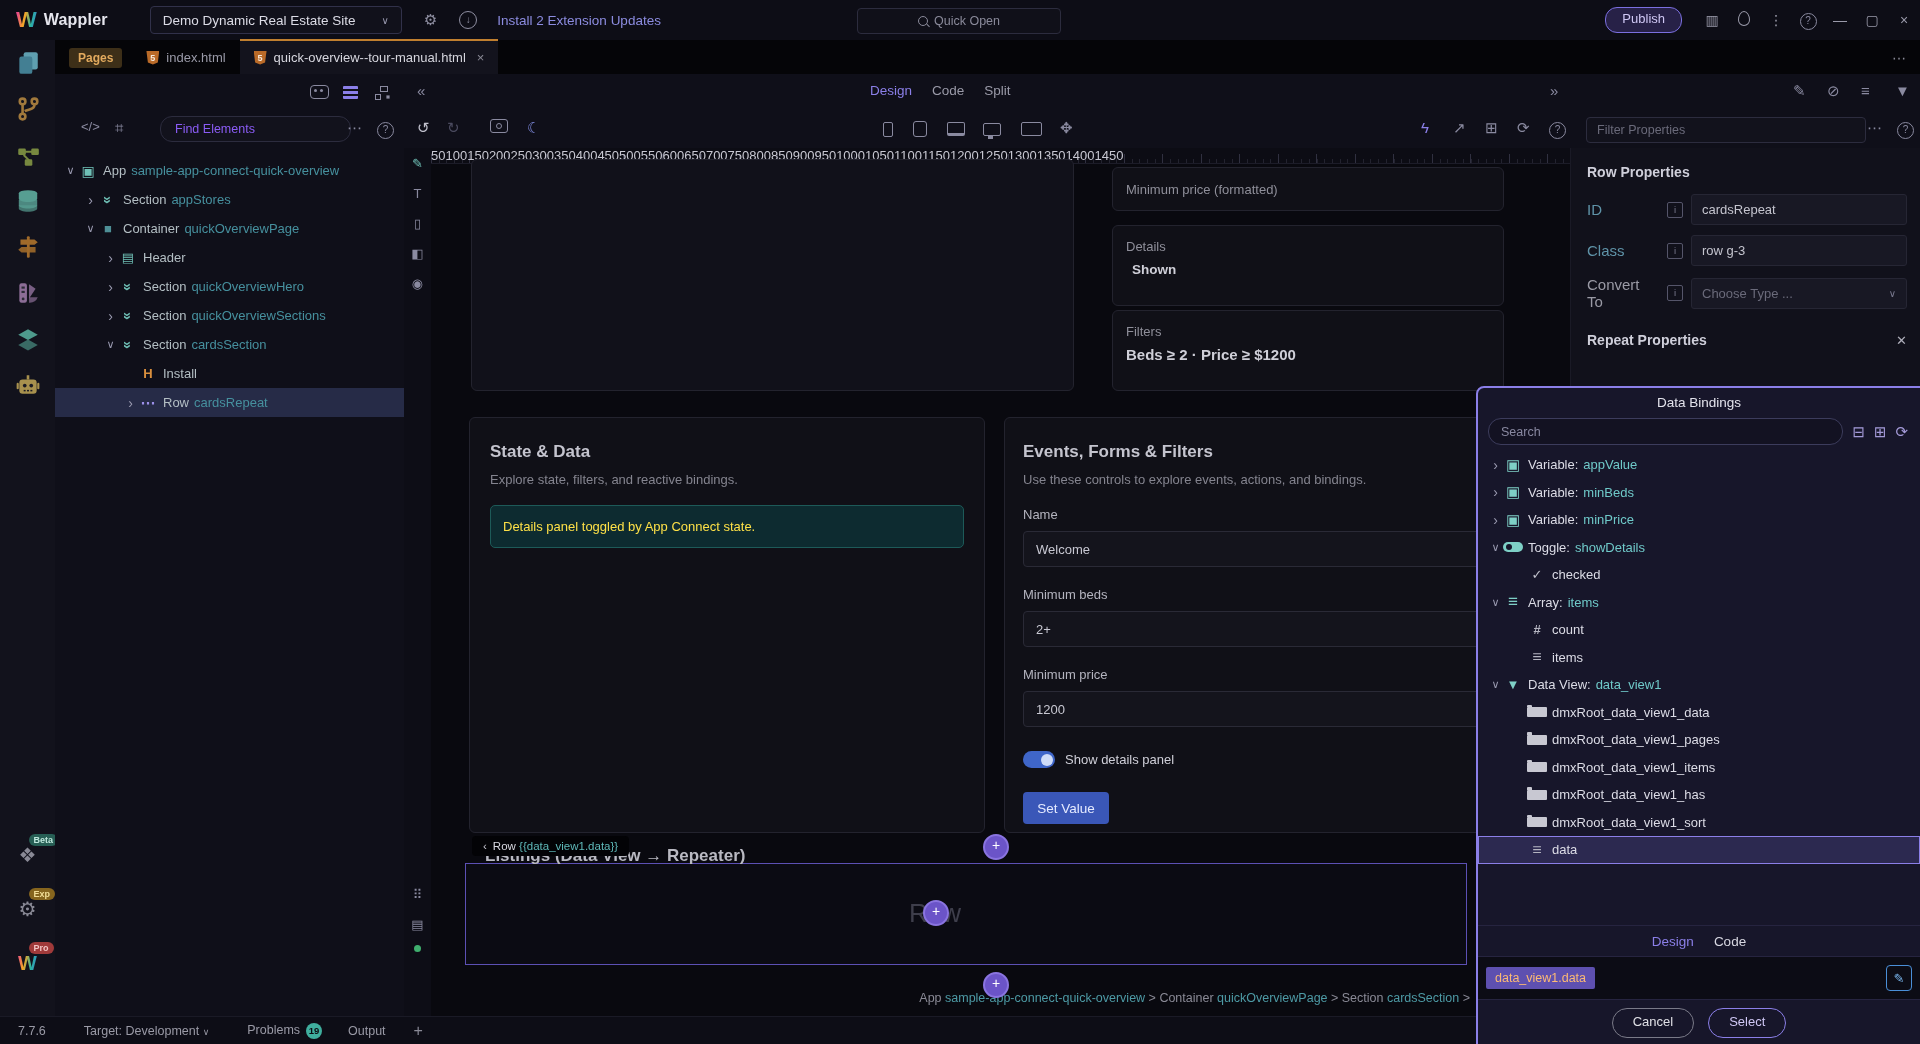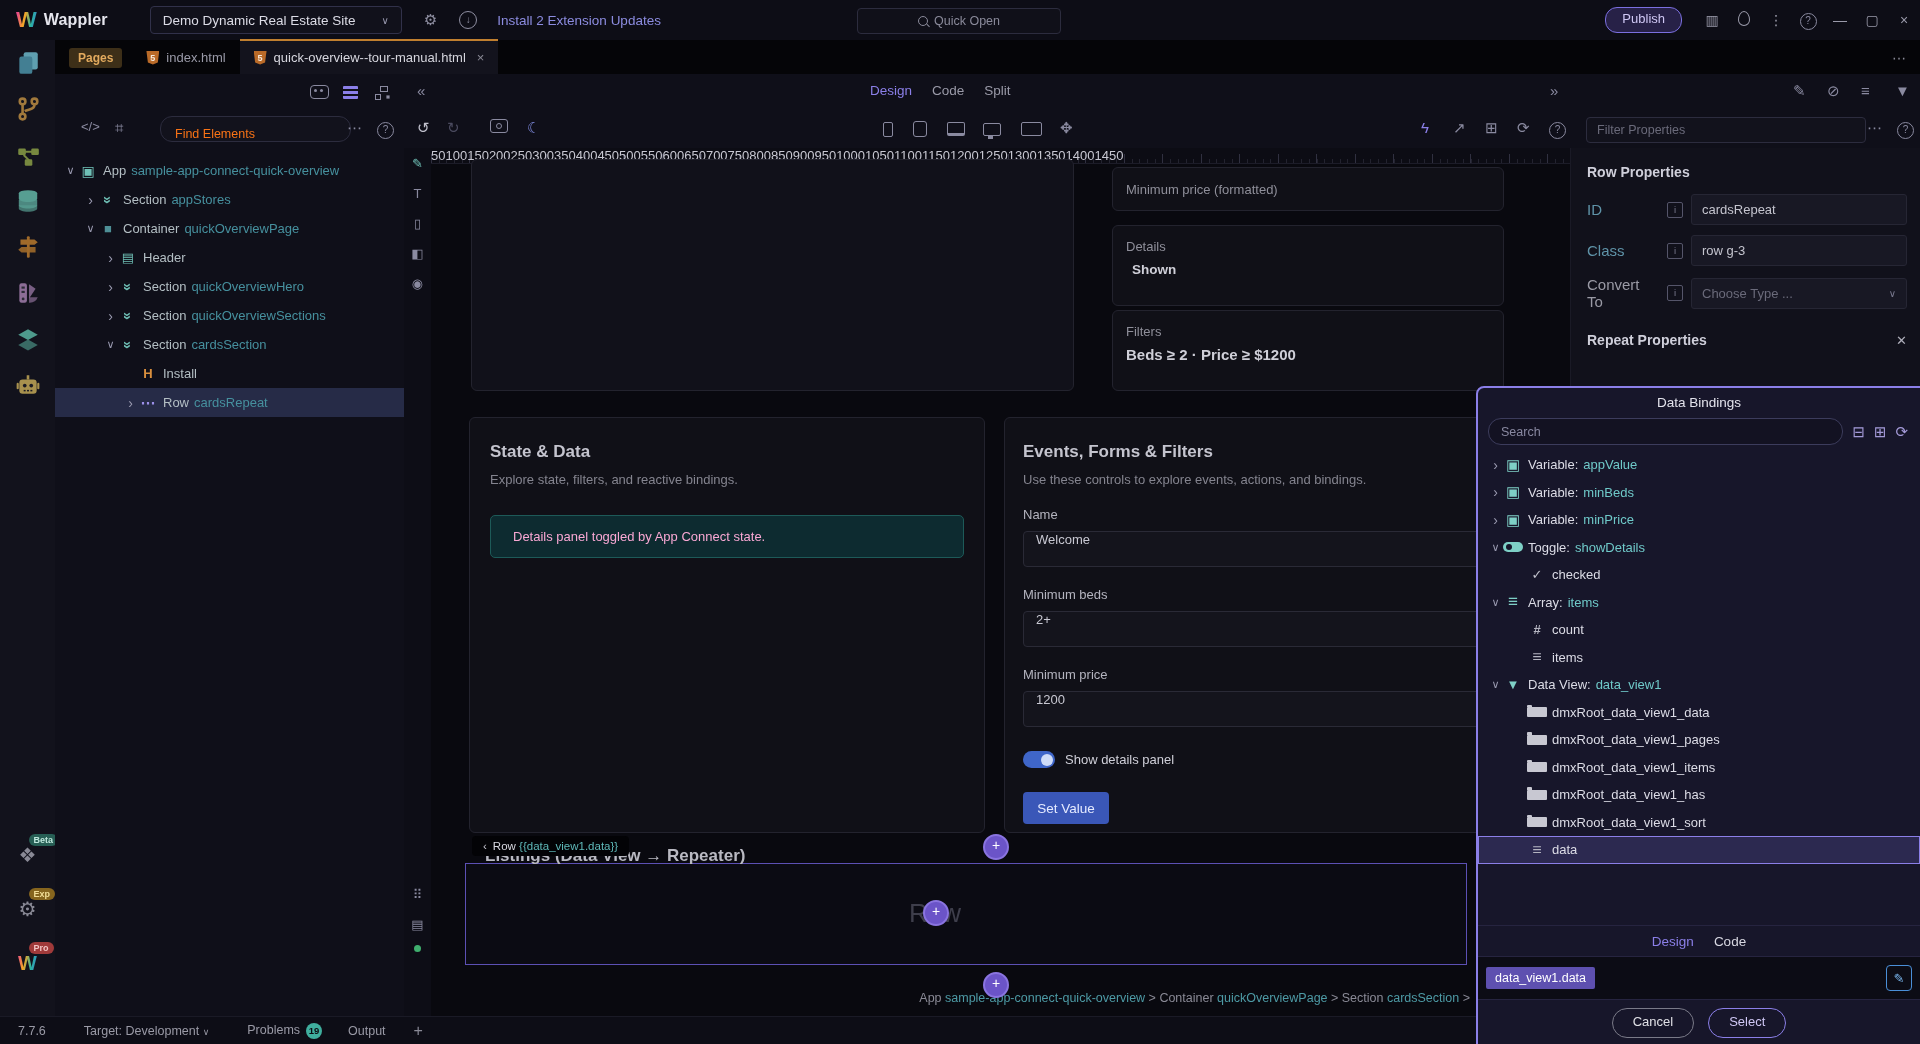--- a/index.html
+++ b/index.html
@@ -63,21 +63,21 @@
   .viewtabs{position:absolute;left:815px;top:9px;display:flex;gap:20px;font-size:13.5px;}
   .vt-design{color:#8b7fe8;}
   .vt-dim{color:#9a9aa8;}
   .ic-robot{display:inline-block;width:17px;height:12px;border:1.6px solid #8a8aa0;border-radius:4px;position:relative;}
   .ic-robot::before{content:"";position:absolute;left:3px;top:3px;width:3px;height:3px;border-radius:50%;background:#8a8aa0;box-shadow:6px 0 0 #8a8aa0;}
   .ic-list3{display:inline-block;width:15px;height:13px;background:linear-gradient(#8b7fe8 0 2.5px,transparent 2.5px 5px,#8b7fe8 5px 7.5px,transparent 7.5px 10px,#8b7fe8 10px 12.5px,transparent 0);border-radius:1px;}
   .ic-tree{display:inline-block;width:16px;height:13px;position:relative;}
   .ic-tree::before{content:"";position:absolute;left:5px;top:0;width:6px;height:4px;border:1.4px solid #8a8aa0;}
   .ic-tree::after{content:"";position:absolute;left:0;top:8px;width:4px;height:4px;border:1.4px solid #8a8aa0;box-shadow:10px 0 0 -1.4px #8a8aa0,10px 0 0 0 #0f0f19,10px 0 #8a8aa0;}
   .find{position:absolute;left:105px;top:6px;width:175px;height:24px;border:1px solid #2c2c3e;border-radius:12px;
-        background:#12121c;color:#f97316;font-size:12.5px;display:flex;align-items:flex-end;padding-left:14px;}
+        background:#12121c;color:#8b5cf6;font-size:12.5px;display:flex;align-items:center;padding-left:14px;}
   .qmark{display:inline-block;width:15px;height:15px;border:1.4px solid #8a8aa0;border-radius:50%;font-size:10px;
          line-height:14px;text-align:center;color:#8a8aa0;}
   .dev{display:inline-block;border:1.5px solid #8a8aa0;border-radius:2px;vertical-align:middle;}
   .dev-phone{width:8px;height:13px;}
   .dev-tablet{width:12px;height:14px;border-radius:3px;}
   .dev-laptop{width:16px;height:10px;border-bottom-width:3px;}
   .dev-desktop{width:16px;height:11px;position:relative;}
   .dev-desktop::after{content:"";position:absolute;left:4px;bottom:-4px;width:5px;height:2.5px;background:#8a8aa0;}
   .dev-tv{width:19px;height:12px;}
   .cam{display:inline-block;width:16px;height:12px;border:1.5px solid #8a8aa0;border-radius:3px;position:relative;}
@@ -115,25 +115,25 @@
   .canvas{position:absolute;left:431px;top:148px;width:1139px;height:868px;background:#09090f;overflow:hidden;}
   .ruler{position:absolute;left:0;top:0;width:1139px;height:15px;background:#0c0c14;border-bottom:1px solid #1c1c28;
          background-image:repeating-linear-gradient(90deg,#303040 0 1px,transparent 1px 38.5px),
                           repeating-linear-gradient(90deg,#23232f 0 1px,transparent 1px 7.7px);
          background-size:100% 9px,100% 4px;background-position:bottom,bottom;background-repeat:repeat-x;}
   .card{position:absolute;border:1px solid #23232e;border-radius:6px;background:#101017;}
   .card-label{color:#8f8f9a;font-size:13px;}
   .card-strong{color:#cfcfd8;font-size:13.5px;font-weight:bold;}
   .sec-title{color:#c4c4ce;font-size:17px;font-weight:bold;}
   .sec-sub{color:#84848f;font-size:13px;margin-top:10px;}
-  .note-box{margin-top:28px;border:1px solid #1d5a58;background:#0d2b30;border-radius:5px;color:#f9a8d4;
-            font-size:13px;padding:13px 22px;}
+  .note-box{margin-top:18px;border:1px solid #1d5a58;background:#0d2b30;border-radius:5px;color:#fde047;
+            font-size:13px;padding:13px 12px;}
   .f-label{color:#b4b4bf;font-size:13px;margin-top:20px;}
   .f-input{margin-top:9px;height:34px;border:1px solid #2a2a36;border-radius:4px;background:#14141c;color:#c8c8d2;
-           font-size:13px;display:flex;align-items:flex-start;padding-left:12px;}
+           font-size:13px;display:flex;align-items:center;padding-left:12px;}
   .toggle-row{display:flex;align-items:center;gap:10px;margin-top:24px;}
   .toggle{width:32px;height:17px;border-radius:9px;background:#3f66c9;position:relative;}
   .toggle::after{content:"";position:absolute;right:2.5px;top:2.5px;width:12px;height:12px;border-radius:50%;background:#cfdcf8;}
   .setvalue{margin-top:24px;width:86px;height:32px;background:#3a57b8;border-radius:4px;color:#e4eaff;font-size:13.5px;
             display:flex;align-items:center;justify-content:center;}
   .listings-h{position:absolute;color:#b9b9c2;font-size:17px;font-weight:bold;z-index:1;}
   .rowpill{position:absolute;background:#030306;border-radius:4px;padding:4px 11px;font-size:11.5px;z-index:2;
            display:flex;align-items:center;gap:6px;color:#d8d8e0;}
   .rowpill .bind{color:#5fb9b9;}
   .rowrect{position:absolute;border:1px solid #5c50b4;background:rgba(20,20,30,.25);}
@@ -182,21 +182,21 @@
   .t-icon[data-icon="folder"]{width:13px;height:10px;background:#c8c8d2;border-radius:1px;position:relative;}
   .t-icon[data-icon="folder"]::before{content:"";position:absolute;top:-2.5px;left:0;width:5px;height:2.5px;background:#c8c8d2;border-radius:1px 1px 0 0;}
   .db-row .t-label{color:#dcdce6;font-size:13px;}
   .db-row .t-value{color:#6fc9c9;margin-left:5px;font-size:13px;}
   .db-tabs{height:30px;display:flex;align-items:center;justify-content:center;gap:20px;font-size:13.5px;
            border-top:1px solid #262440;}
   .db-tab-design{color:#8b7fe8;}
   .db-tab-code{color:#d8d8e2;}
   .db-expr{height:42px;background:#0c0c15;border-top:1px solid #262440;border-bottom:1px solid #262440;
            display:flex;align-items:center;padding:0 8px;}
-  .chip{background:#5e50b0;color:#ffffff;font-size:12.5px;padding:4px 9px;border-radius:2px;}
+  .chip{background:#5e50b0;color:#fdba74;font-size:12.5px;padding:4px 9px;border-radius:2px;}
   .wand-btn{margin-left:auto;width:24px;height:24px;border:1.5px solid #4a8fd8;border-radius:4px;display:flex;
             align-items:center;justify-content:center;color:#7ab8f0;font-size:13px;}
   .db-actions{height:46px;display:flex;align-items:center;justify-content:center;gap:14px;}
   .pillbtn{height:28px;padding:0 20px;border-radius:15px;font-size:13px;line-height:26px;}
   .btn-cancel{border:1px solid #7a7a88;color:#e0e0e6;}
   .btn-select{border:1px solid #8b7fe8;color:#cfc7f4;}
 
   
   .statusbar{position:absolute;left:0;top:1016px;width:1920px;height:28px;background:#0d0d16;border-top:1px solid #1a1a26;
              display:flex;align-items:center;font-size:12.5px;color:#9a9aa6;}

